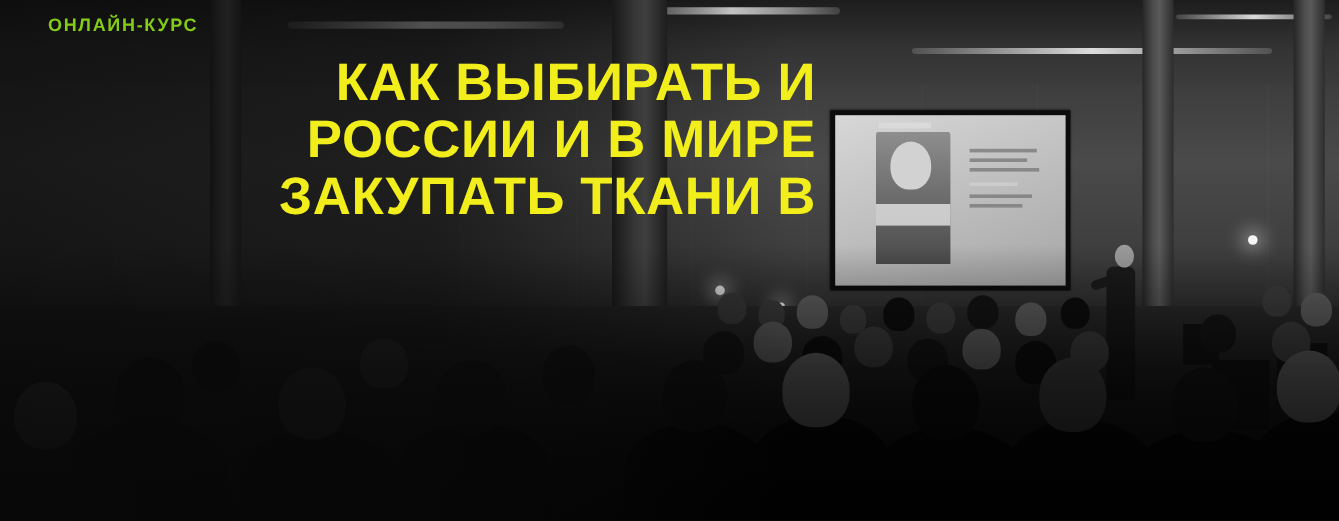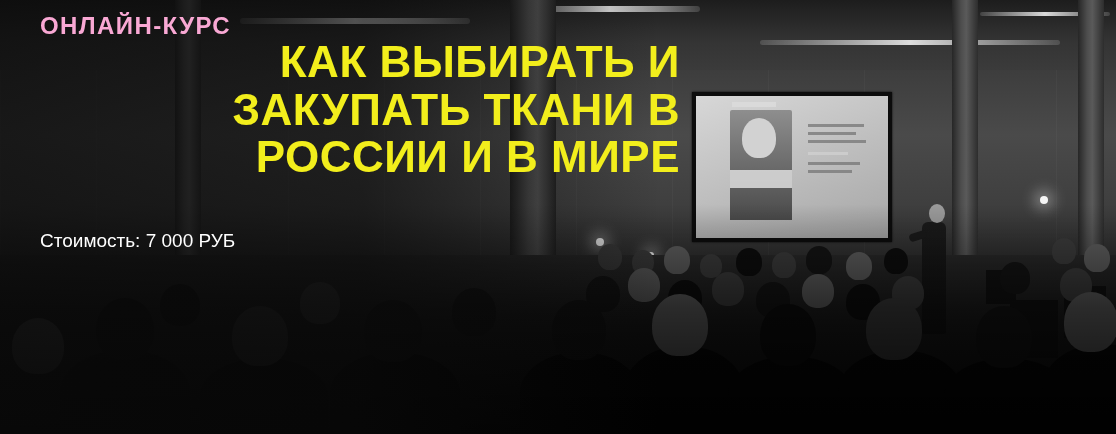--- a/index.html
+++ b/index.html
@@ -189,25 +189,25 @@
   }
 
   
   .content {
     position: absolute;
     left: 40px; top: 14px;
     width: 640px;
     color: #f2ee1c;
   }
   .eyebrow {
-    font-size: 24px;
+    font-size: 15px;
     font-weight: bold;
     letter-spacing: 1.4px;
-    color: #f9a8d4;
-    margin: 0 0 0 0;
+    color: #84cc16;
+    margin: 0 0 16px 0;
     line-height: 1;
   }
   .headline {
     margin: 0;
     font-size: 44px;
     font-weight: bold;
     line-height: 1.08;
     color: #f2ee1c;
     letter-spacing: 0.5px;
     text-transform: uppercase;
@@ -329,22 +329,21 @@
     <div class="crowd-haze"></div>
   </div>
 
   <div class="text-scrim"></div>
 
   <div class="content">
     <p class="eyebrow">ОНЛАЙН-КУРС</p>
 
     <h1 class="headline">
       <span class="ln">КАК ВЫБИРАТЬ И</span>
+      <span class="ln">РОССИИ И В МИРЕ</span>
       <span class="ln">ЗАКУПАТЬ ТКАНИ В</span>
-      <span class="ln">РОССИИ И В МИРЕ</span>
     </h1>
 
     <div class="meta">
-      <div>Стоимость: 7 000 РУБ</div>
     </div>
   </div>
 
 </div>
 
 </body></html>

